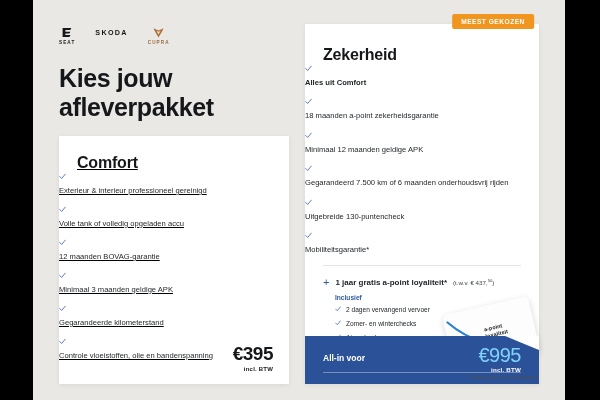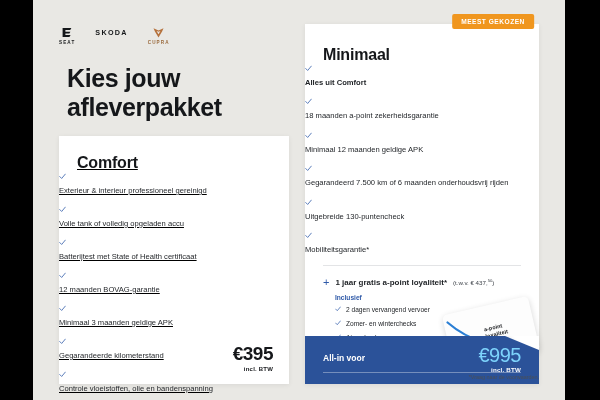--- a/index.html
+++ b/index.html
@@ -17,21 +17,21 @@
   .logos{position:absolute;left:26px;top:26px;display:flex;align-items:flex-start;gap:20px;}
   .logo{display:flex;flex-direction:column;align-items:center;gap:1px;}
   .logo .mark{height:13px;display:flex;align-items:center;justify-content:center;}
   .logo .nm{font-size:4.6px;letter-spacing:1.1px;font-weight:700;color:#16181a;}
   .logo.cupra .nm{color:#9a6a3c;}
   .seat-mark svg{display:block;}
   .skoda-word{font-size:7.2px;letter-spacing:1.3px;font-weight:700;color:#16181a;}
 
   
   .headline{
-    position:absolute;left:34px;top:64px;width:250px;
+    position:absolute;left:26px;top:64px;width:250px;
     font-size:25px;line-height:1.16;font-weight:700;color:#15171a;letter-spacing:-.4px;
   }
 
   
   .card{position:absolute;background:#fff;box-shadow:0 1px 5px rgba(0,0,0,.07);}
   .card-comfort{left:26px;top:136px;width:230px;height:248px;text-decoration:underline;}
   .card-zeker{left:272px;top:24px;width:234px;height:360px;}
 
   .card-title{font-size:16px;font-weight:700;color:#15171a;letter-spacing:-.2px;}
   .comfort-title{margin:18px 0 0 18px;}
@@ -164,28 +164,20 @@
               </svg>
             </span>
           <span class="txt">Volle tank of volledig opgeladen accu</span>
         </li>
         <li>
           <span class="chk">
               <svg width="7" height="7" viewBox="0 0 10 10">
                 <path d="M1 5 L3.8 7.8 L9 1.6" fill="none" stroke="#2e59a8" stroke-width="1.1" stroke-linecap="round" stroke-linejoin="round"></path>
               </svg>
             </span>
-          <span class="txt">Batterijtest met State of Health certificaat</span>
-        </li>
-        <li>
-          <span class="chk">
-              <svg width="7" height="7" viewBox="0 0 10 10">
-                <path d="M1 5 L3.8 7.8 L9 1.6" fill="none" stroke="#2e59a8" stroke-width="1.1" stroke-linecap="round" stroke-linejoin="round"></path>
-              </svg>
-            </span>
           <span class="txt">12 maanden BOVAG-garantie</span>
         </li>
         <li>
           <span class="chk">
               <svg width="7" height="7" viewBox="0 0 10 10">
                 <path d="M1 5 L3.8 7.8 L9 1.6" fill="none" stroke="#2e59a8" stroke-width="1.1" stroke-linecap="round" stroke-linejoin="round"></path>
               </svg>
             </span>
           <span class="txt">Minimaal 3 maanden geldige APK</span>
         </li>
@@ -207,21 +199,21 @@
         </li>
       </ul>
       <div class="price-comfort">
         <div class="amt">€395</div>
         <div class="sub">incl. BTW</div>
       </div>
     </div>
 
     <div class="card card-zeker">
       <div class="badge">MEEST GEKOZEN</div>
-      <div class="card-title zeker-title">Minimaal</div>
+      <div class="card-title zeker-title">Zekerheid</div>
 
       <ul class="feat zeker-list">
         <li class="bold">
           <span class="chk">
               <svg width="7" height="7" viewBox="0 0 10 10">
                 <path d="M1 5 L3.8 7.8 L9 1.6" fill="none" stroke="#2e59a8" stroke-width="1.1" stroke-linecap="round" stroke-linejoin="round"></path>
               </svg>
             </span>
           <span class="txt">Alles uit Comfort</span>
         </li>

